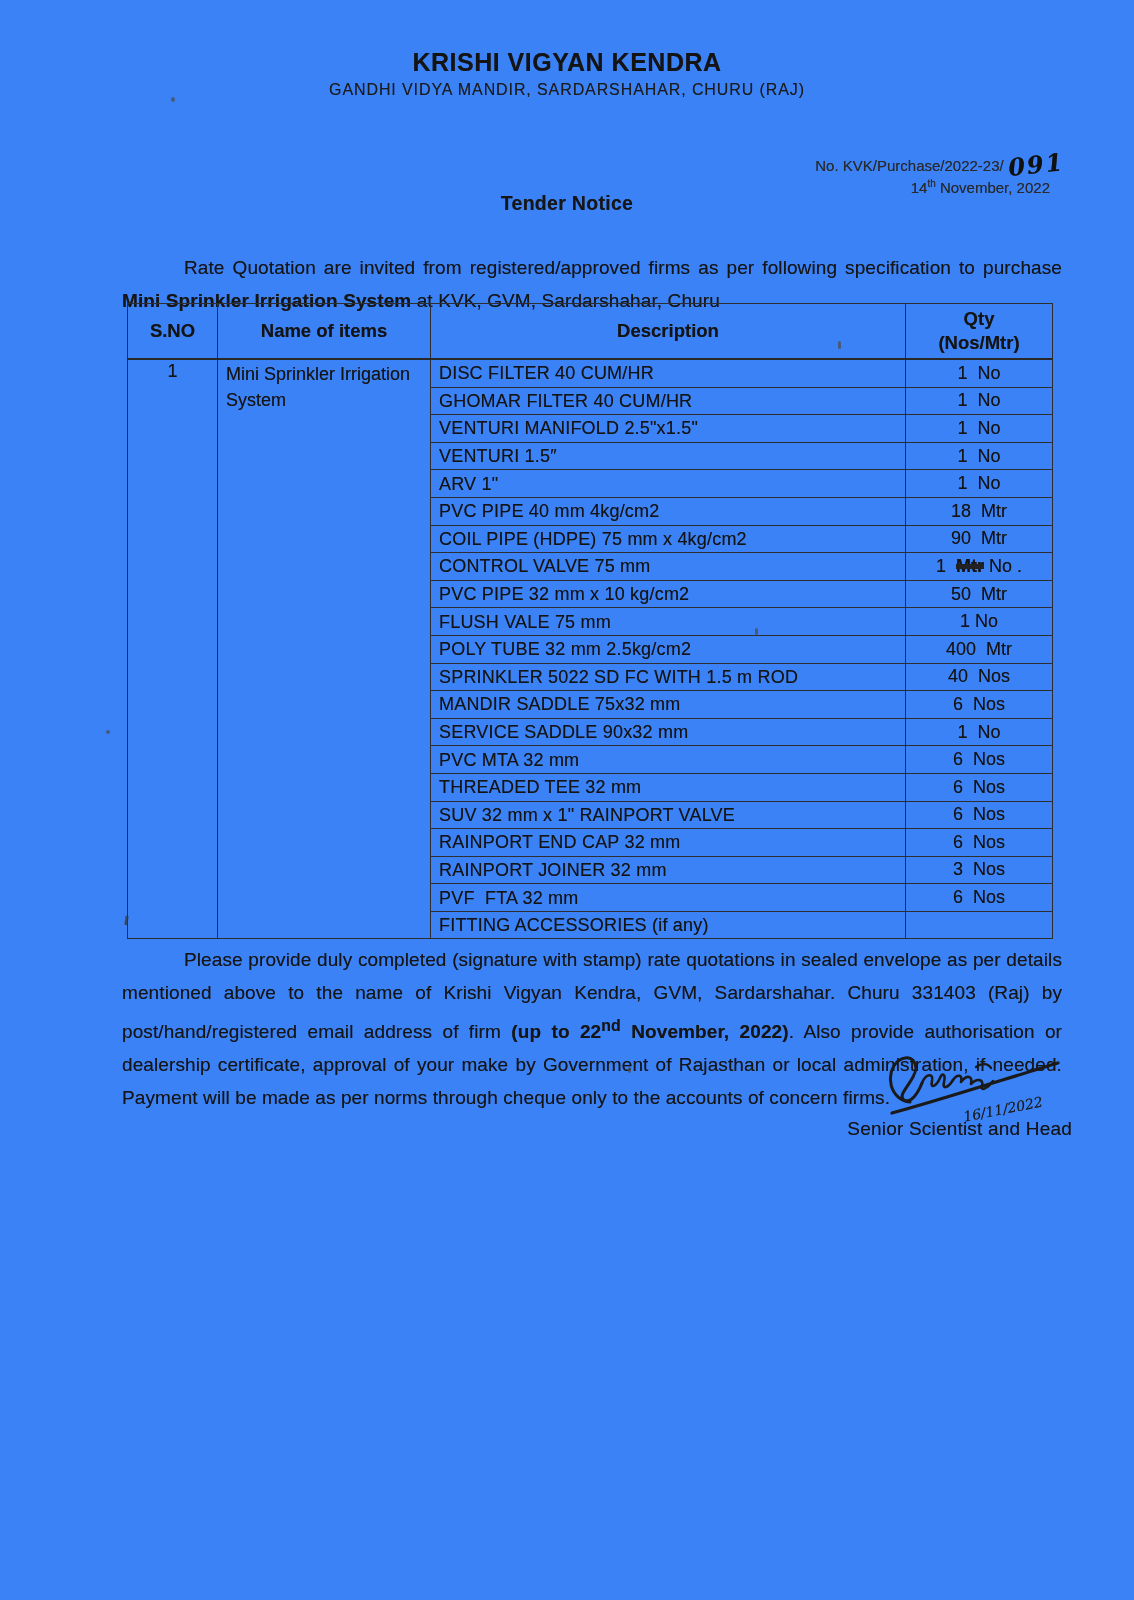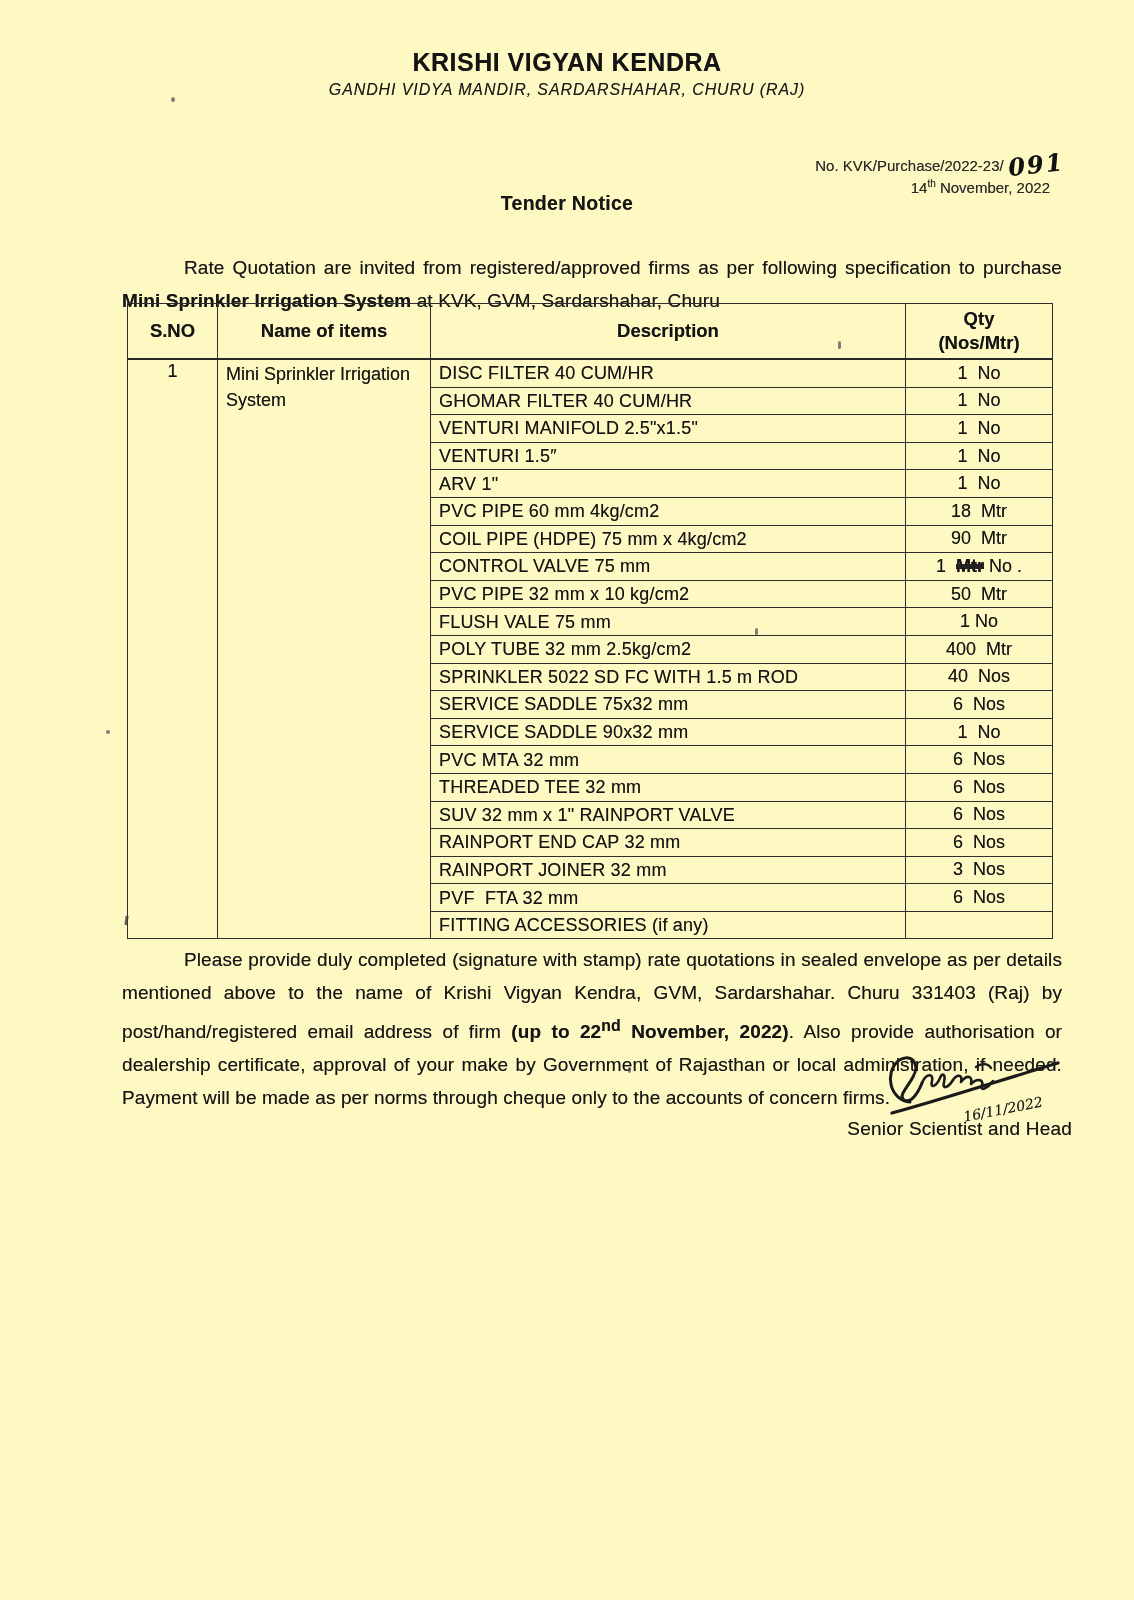--- a/index.html
+++ b/index.html
@@ -6,30 +6,30 @@
   body{
     width:1134px;height:1600px;
     background:#f4f4f2;
     font-family:"Liberation Sans", sans-serif;
     color:#161616;
     overflow:hidden;
   }
   .page{
     position:relative;
     width:1134px;height:1600px;
-    background:#fef9c3;
+    background:#3b82f6;
     text-shadow:0 0 0.5px rgba(25,25,25,0.55);
   }
   
   .org-header{ padding-top:48px; text-align:center; }
   .org-title{
     margin:0; font-size:25px; font-weight:bold; letter-spacing:0.5px; color:#141414;
   }
   .org-subtitle{
-    margin-top:4px; font-size:16px; letter-spacing:0.9px; color:#1c1c1c;font-style:italic;
+    margin-top:4px; font-size:16px; letter-spacing:0.9px; color:#1c1c1c;
   }
   .org-mobile{
     margin-top:5px; font-size:18px; letter-spacing:0.4px;
     text-decoration:underline; text-underline-offset:3px;
     text-decoration-thickness:1.5px;
   }
   
   .ref-block{ position:absolute; top:148px; right:70px; text-align:right; font-size:15px; color:#2a2a2a;}
   .ref-no{ white-space:nowrap; }
   .hand-number{
@@ -157,21 +157,21 @@
         </tr>
         <tr>
           <td class="desc-cell">VENTURI 1.5″</td>
           <td class="qty-cell"><span>1  No</span></td>
         </tr>
         <tr>
           <td class="desc-cell">ARV 1"</td>
           <td class="qty-cell"><span>1  No</span></td>
         </tr>
         <tr>
-          <td class="desc-cell">PVC PIPE 60 mm 4kg/cm2</td>
+          <td class="desc-cell">PVC PIPE 40 mm 4kg/cm2</td>
           <td class="qty-cell"><span>18  Mtr</span></td>
         </tr>
         <tr>
           <td class="desc-cell">COIL PIPE (HDPE) 75 mm x 4kg/cm2</td>
           <td class="qty-cell"><span>90  Mtr</span></td>
         </tr>
         <tr>
           <td class="desc-cell">CONTROL VALVE 75 mm</td>
           <td class="qty-cell"><span>1  </span><span class="struck">Mtr</span><span> No .</span></td>
         </tr>
@@ -185,21 +185,21 @@
         </tr>
         <tr>
           <td class="desc-cell">POLY TUBE 32 mm 2.5kg/cm2</td>
           <td class="qty-cell"><span>400  Mtr</span></td>
         </tr>
         <tr>
           <td class="desc-cell">SPRINKLER 5022 SD FC WITH 1.5 m ROD</td>
           <td class="qty-cell"><span>40  Nos</span></td>
         </tr>
         <tr>
-          <td class="desc-cell">SERVICE SADDLE 75x32 mm</td>
+          <td class="desc-cell">MANDIR SADDLE 75x32 mm</td>
           <td class="qty-cell"><span>6  Nos</span></td>
         </tr>
         <tr>
           <td class="desc-cell">SERVICE SADDLE 90x32 mm</td>
           <td class="qty-cell"><span>1  No</span></td>
         </tr>
         <tr>
           <td class="desc-cell">PVC MTA 32 mm</td>
           <td class="qty-cell"><span>6  Nos</span></td>
         </tr>

